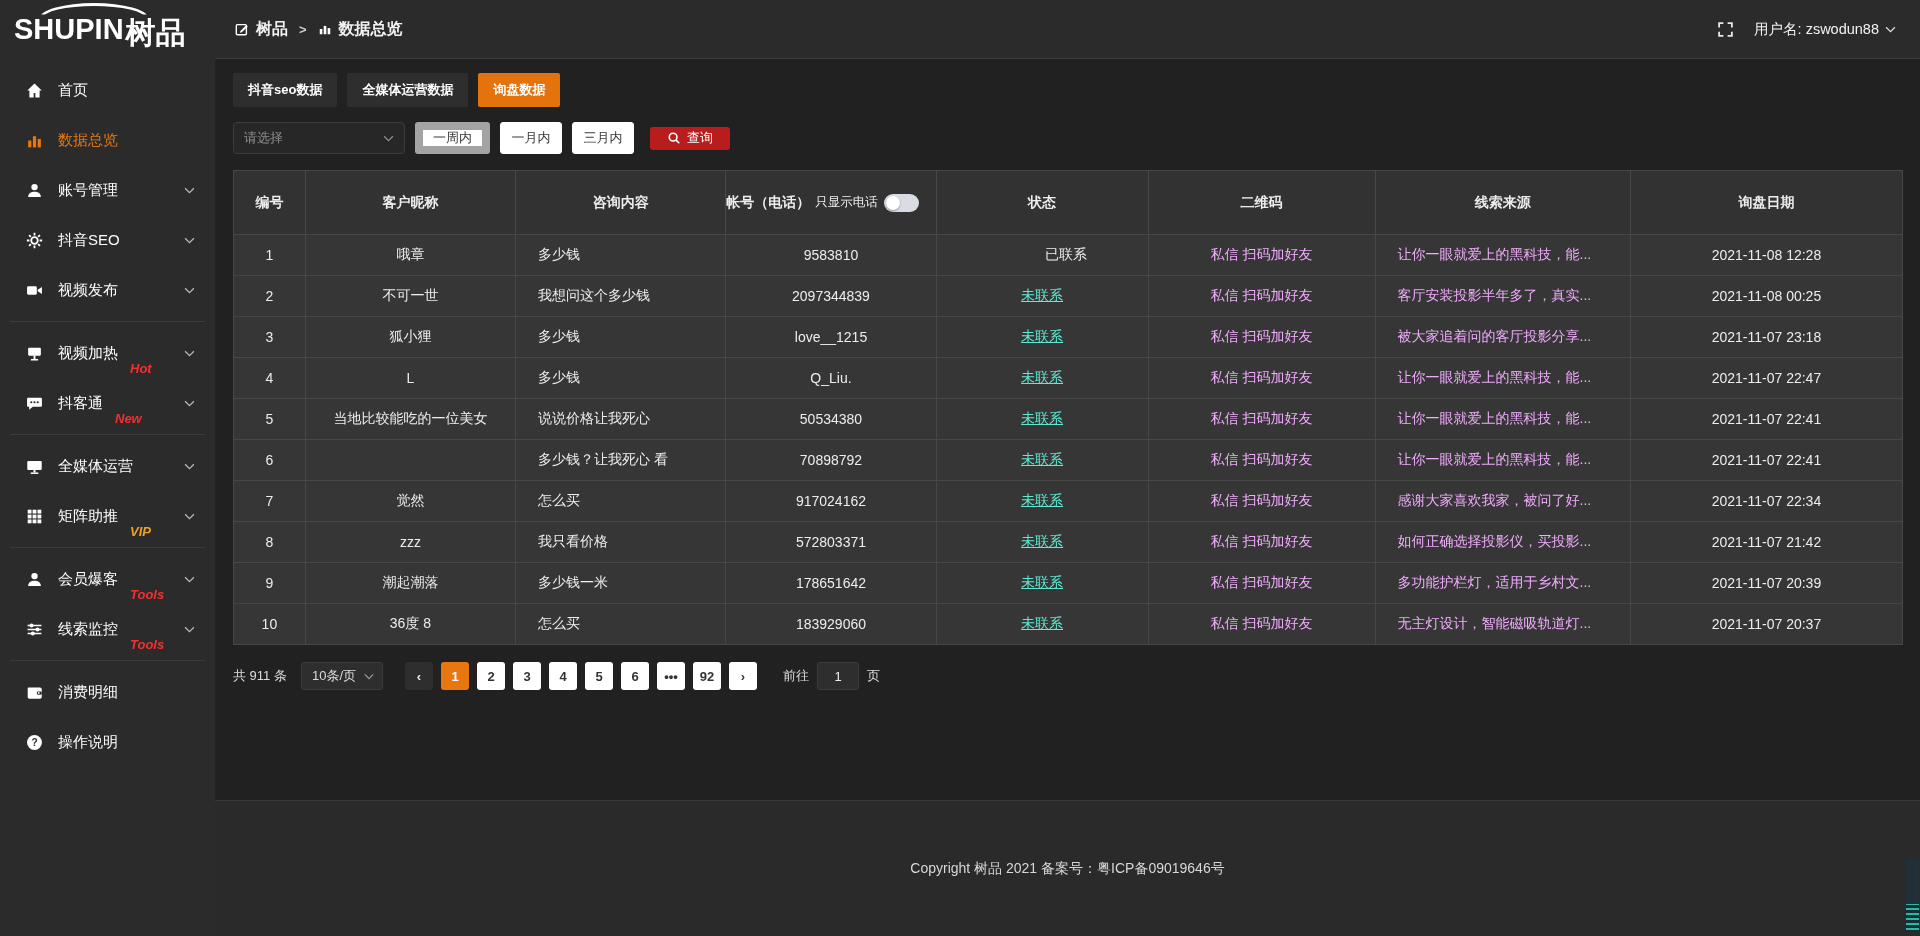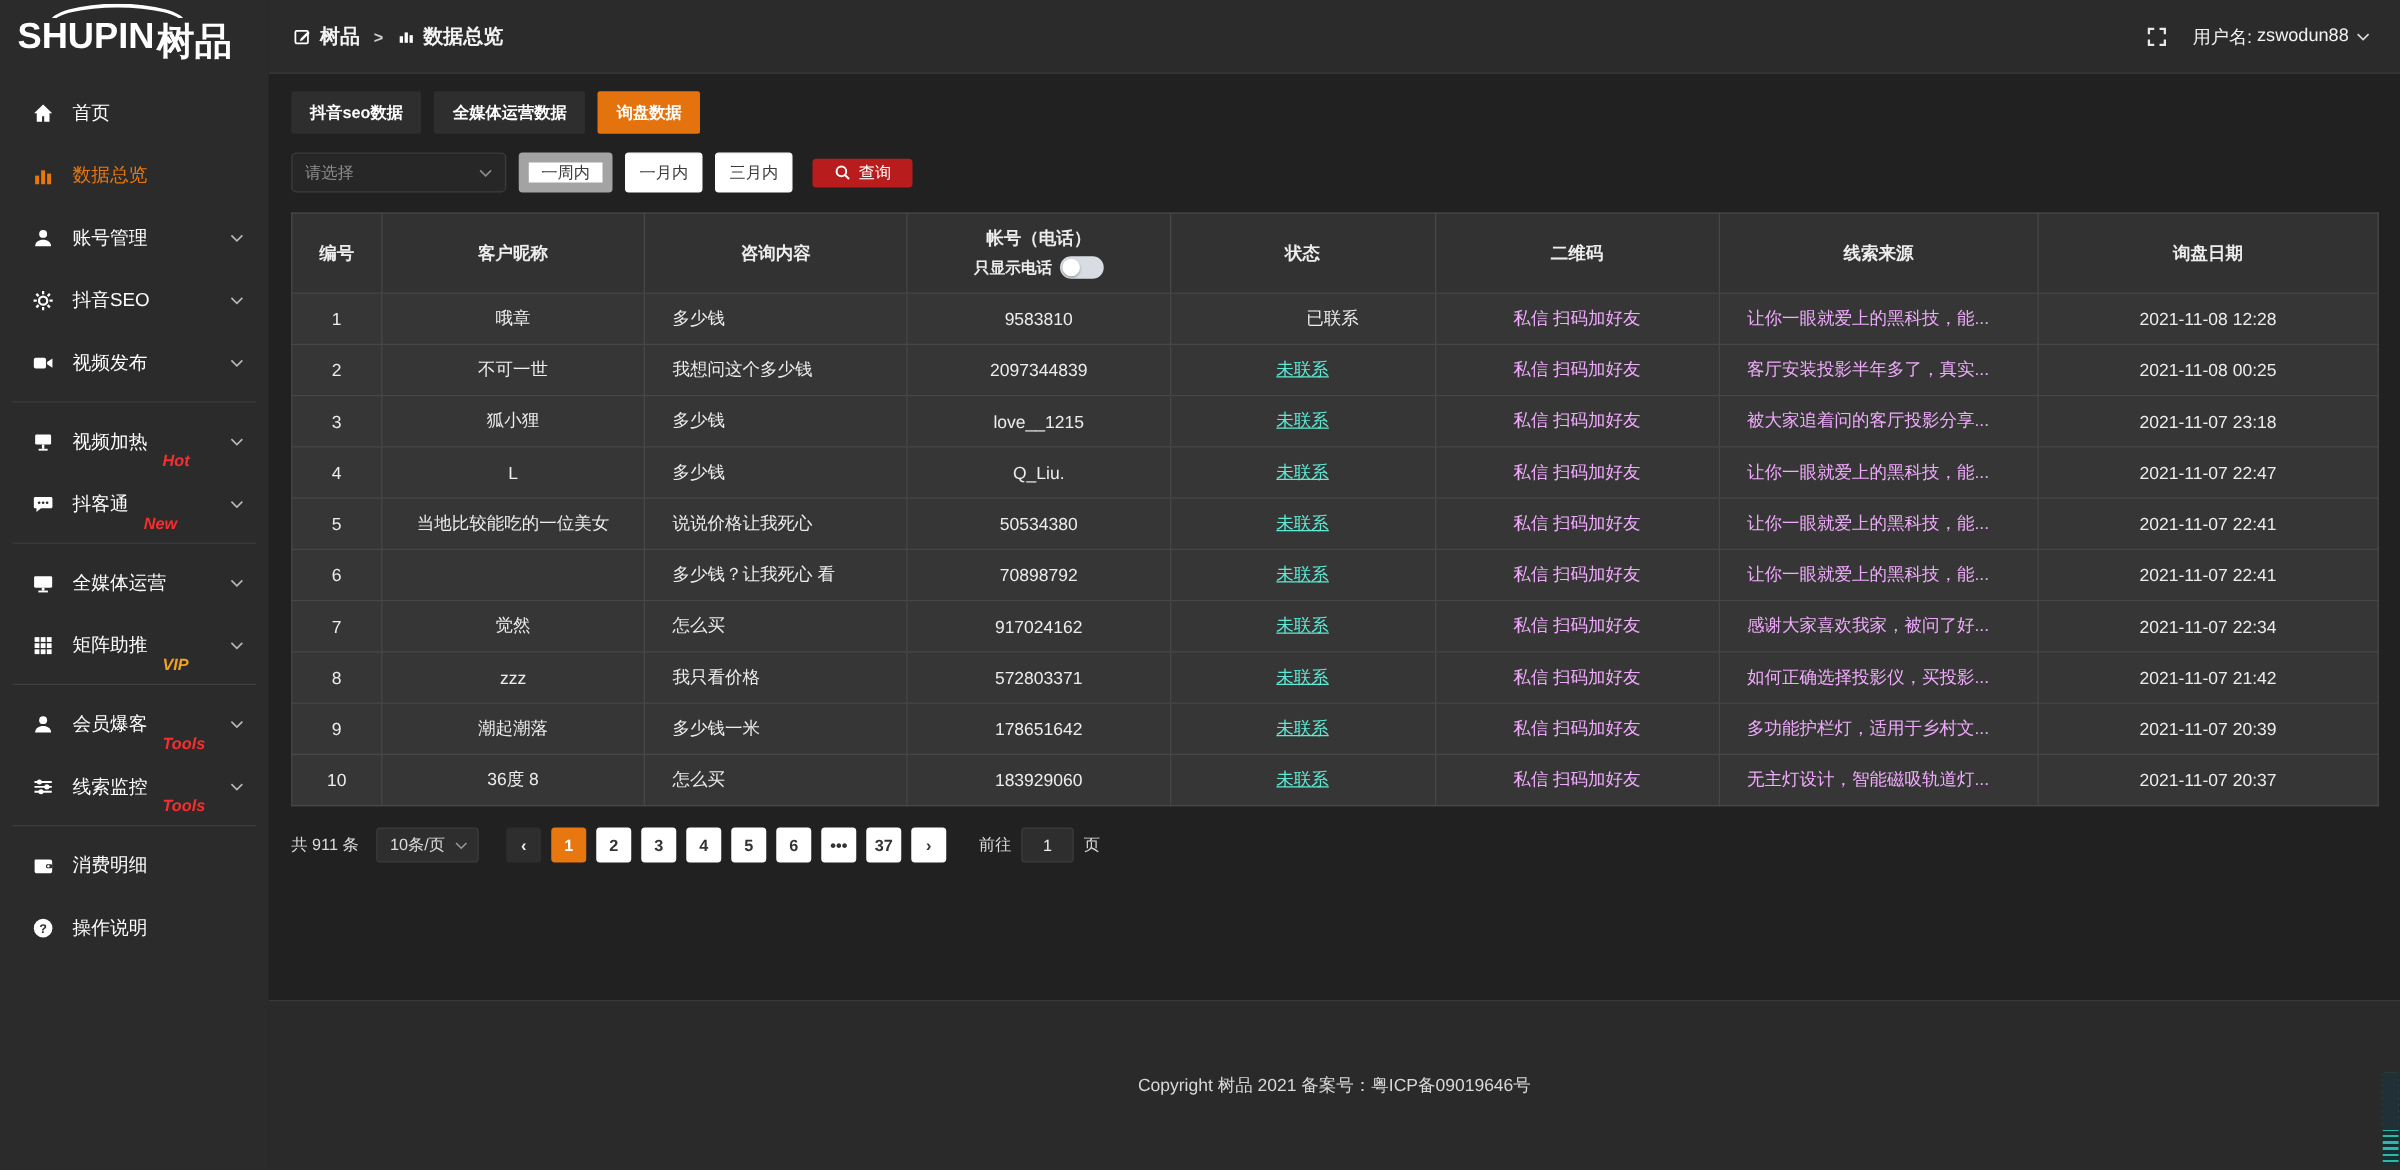--- a/index.html
+++ b/index.html
@@ -57,22 +57,22 @@
   
   table { width:100%; margin-top:16px; border-collapse:collapse; table-layout:fixed;
     background:#363636; border:1px solid #474747; color:#ededed; font-size:14px; }
   th, td { border:1px solid #474747; text-align:center; vertical-align:middle; }
   thead th { background:#323232; font-weight:bold; height:64px; font-size:14px; }
   tbody td { height:41px; background:#363636; }
   .c-content, .c-source, .th-left { text-align:left; padding-left:22px; }
   .c-qr, .c-source { color:#f0abfc; cursor:pointer; }
   .c-status.pending { color:#5eead4;text-decoration:underline; }
   .c-status.contacted { color:#ededed;padding-left:48px; }
-  .th-account { display:flex; flex-direction:column; align-items:center; gap:5px;text-align:center; }
-  .th-toggle { display:flex; align-items:center; gap:6px; font-weight:bold; font-size:12.5px; color:#ededed; }
+  .th-account { display:flex; align-items:center; gap:5px;text-align:center; }
+  .th-toggle { display:flex; align-items:center; gap:6px; font-weight:normal; font-size:12.5px; color:#ededed; }
   .switch { width:35px; height:18px; border-radius:9px; background:#d9dde3; position:relative; cursor:pointer; display:inline-block; }
   .switch .knob { position:absolute; left:2px; top:2px; width:14px; height:14px; border-radius:50%;
     background:#fff; box-shadow:0 1px 2px rgba(0,0,0,.35); }
 
   
   .pagination { display:flex; align-items:center; margin-top:17px; color:#dcdcdc; font-size:13px; }
   .pg-total { margin-right:14px; }
   .pg-size { height:28px; background:#2e2e2e; border:1px solid #3c3c3c; border-radius:3px; padding:0 8px 0 10px;
     display:flex; align-items:center; gap:8px; cursor:pointer; }
   .pg-size .caret { display:inline-flex; width:10px; color:#9a9a9a; }
@@ -522,21 +522,21 @@
       </div>
       <div class="pager" id="pager">
           <div class="pg-btn dark">‹</div>
           <div class="pg-btn active">1</div>
           <div class="pg-btn light">2</div>
           <div class="pg-btn light">3</div>
           <div class="pg-btn light">4</div>
           <div class="pg-btn light">5</div>
           <div class="pg-btn light">6</div>
           <div class="pg-btn light">•••</div>
-          <div class="pg-btn light">37</div>
+          <div class="pg-btn light">92</div>
           <div class="pg-btn light">›</div>
         </div>
       <div class="pg-goto">
         <span>前往</span>
         <input value="1" style="">
         <span>页</span>
       </div>
     </div>
   </main>
 

